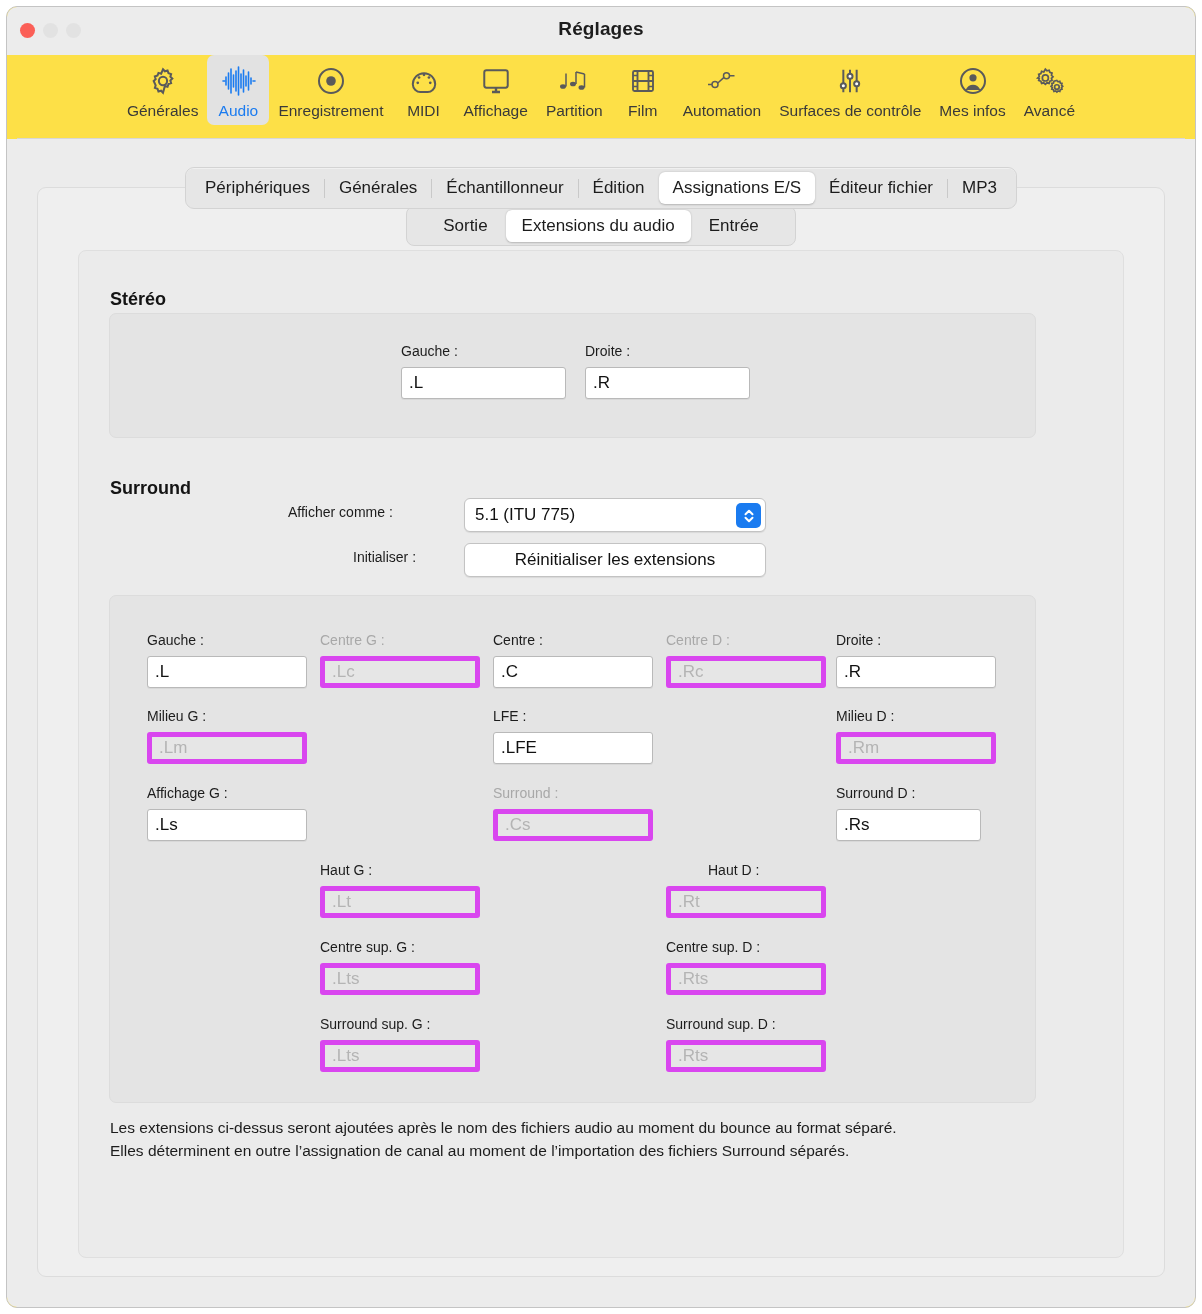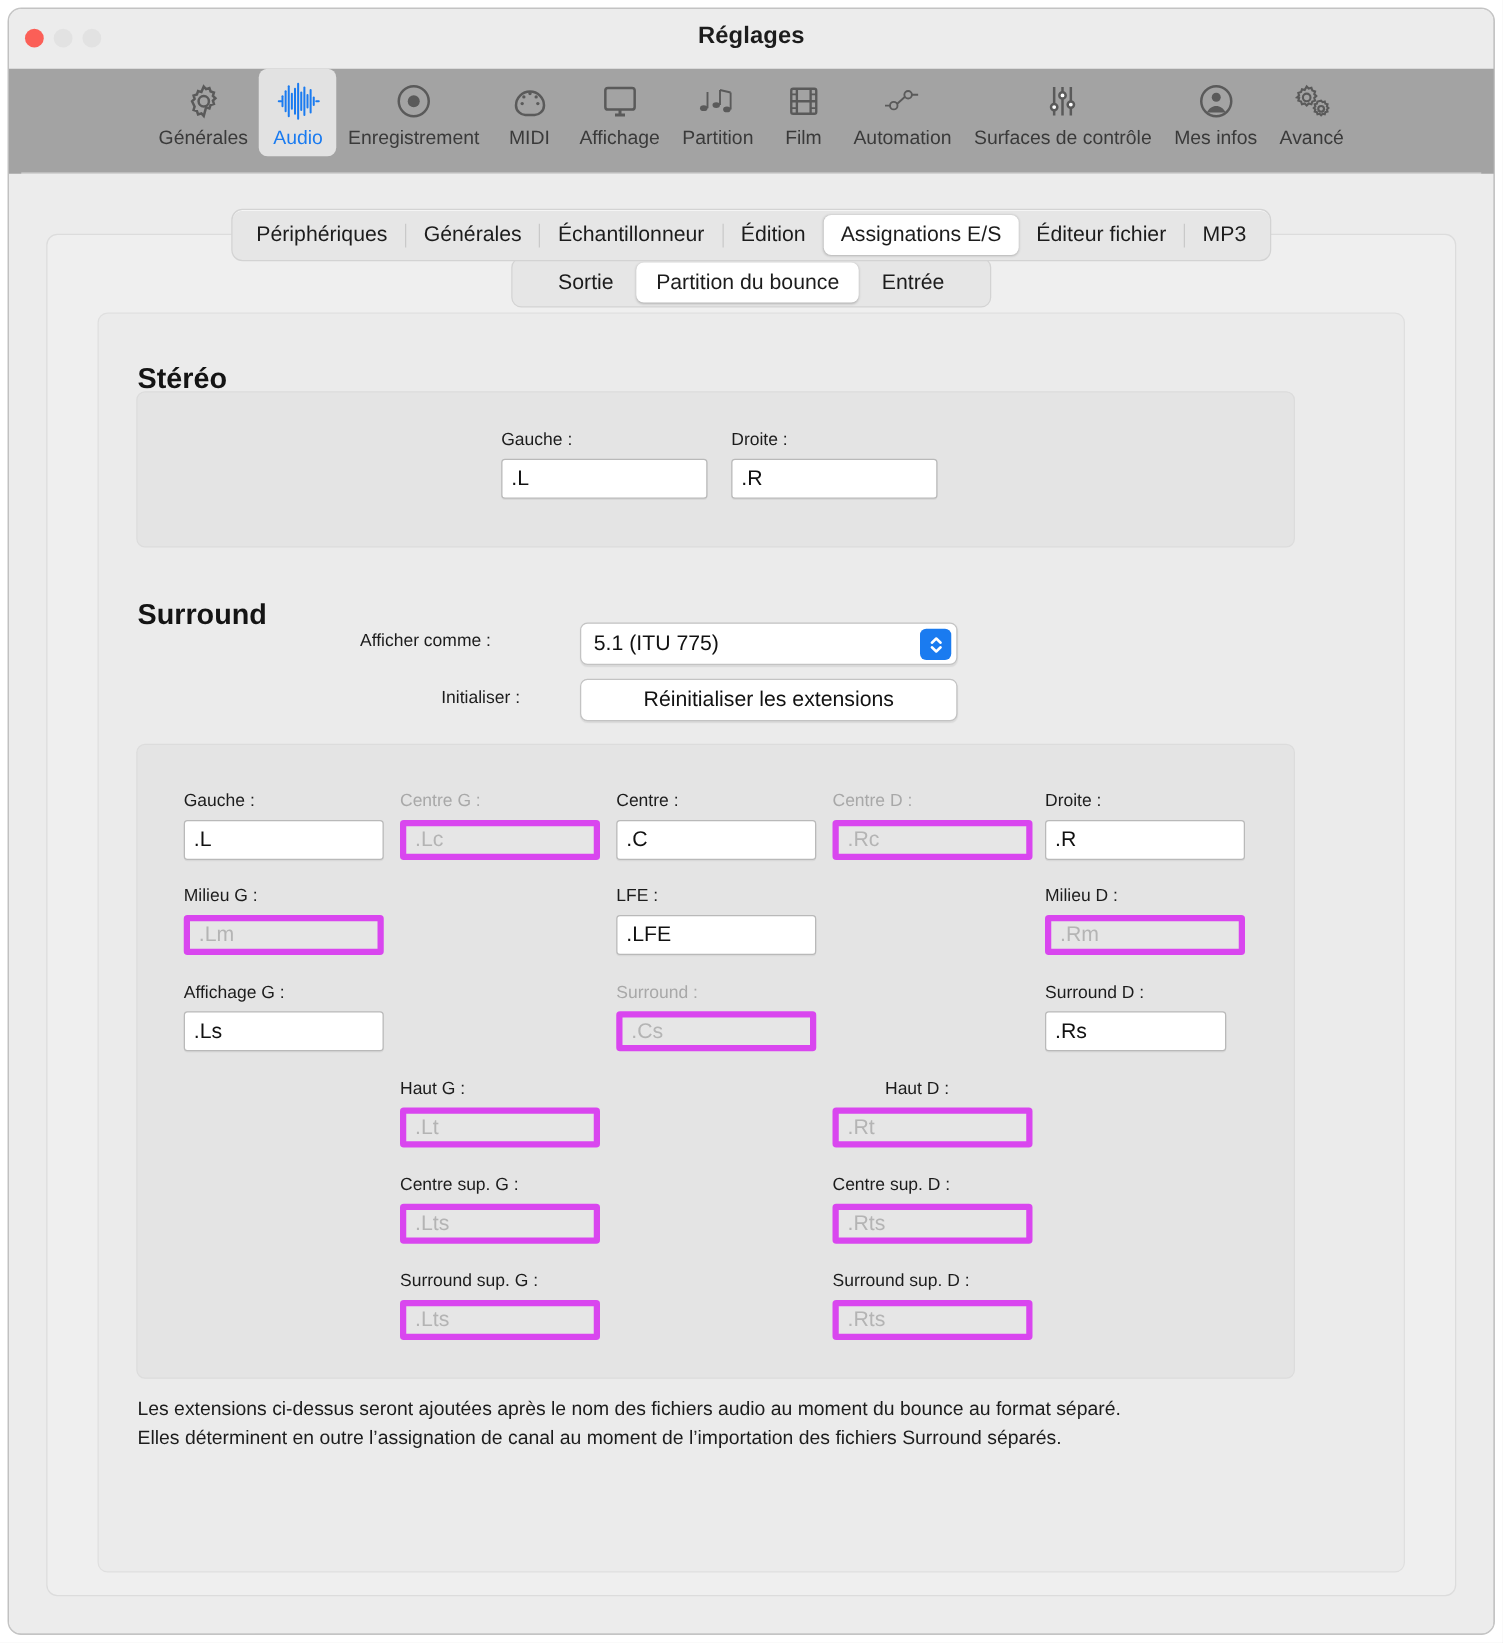--- a/index.html
+++ b/index.html
@@ -13,21 +13,21 @@
     font-family: "Liberation Sans", sans-serif;
     -webkit-font-smoothing: antialiased;
     overflow: hidden;
   }
 
   
   .window {
     position: absolute;
     left: 6px; top: 6px;
     width: 1190px; height: 1302px;
-    background: #a3a3a3;
+    background: #fde047;
     border-radius: 11px;
     border: 1px solid #c4c4c4;
     box-sizing: border-box;
     overflow: hidden;
   }
 
   
   .titlebar {
     position: relative;
     height: 48px;
@@ -193,21 +193,21 @@
     top: 62px; bottom: 18px;
     background: #ebebeb;
     border: 1px solid #dfdfdf;
     border-radius: 8px;
     box-sizing: border-box;
   }
 
   
   .section-title {
     position: absolute;
-    font-size: 23px;
+    font-size: 18px;
     font-weight: bold;
     color: #141414;
   }
 
   .group-box {
     position: absolute;
     background: #e4e4e4;
     border: 1px solid #dcdcdc;
     border-radius: 7px;
     box-sizing: border-box;
@@ -452,21 +452,21 @@
     <div class="toolbar-sep"></div>
   </div>
 
   <div class="body-area">
 
     <div class="outer-panel">
 
       <div class="seg-wrap">
         <div class="segmented">
           <div class="seg">Sortie</div>
-          <div class="seg active">Partition du bounce</div>
+          <div class="seg active">Extensions du audio</div>
           <div class="seg">Entrée</div>
         </div>
       </div>
 
       <div class="inner-panel">
 
         <div class="section-title" style="left:31px; top:38px;">Stéréo</div>
 
         <div class="group-box" style="left:30px; top:62px; width:927px; height:125px;"></div>
 

